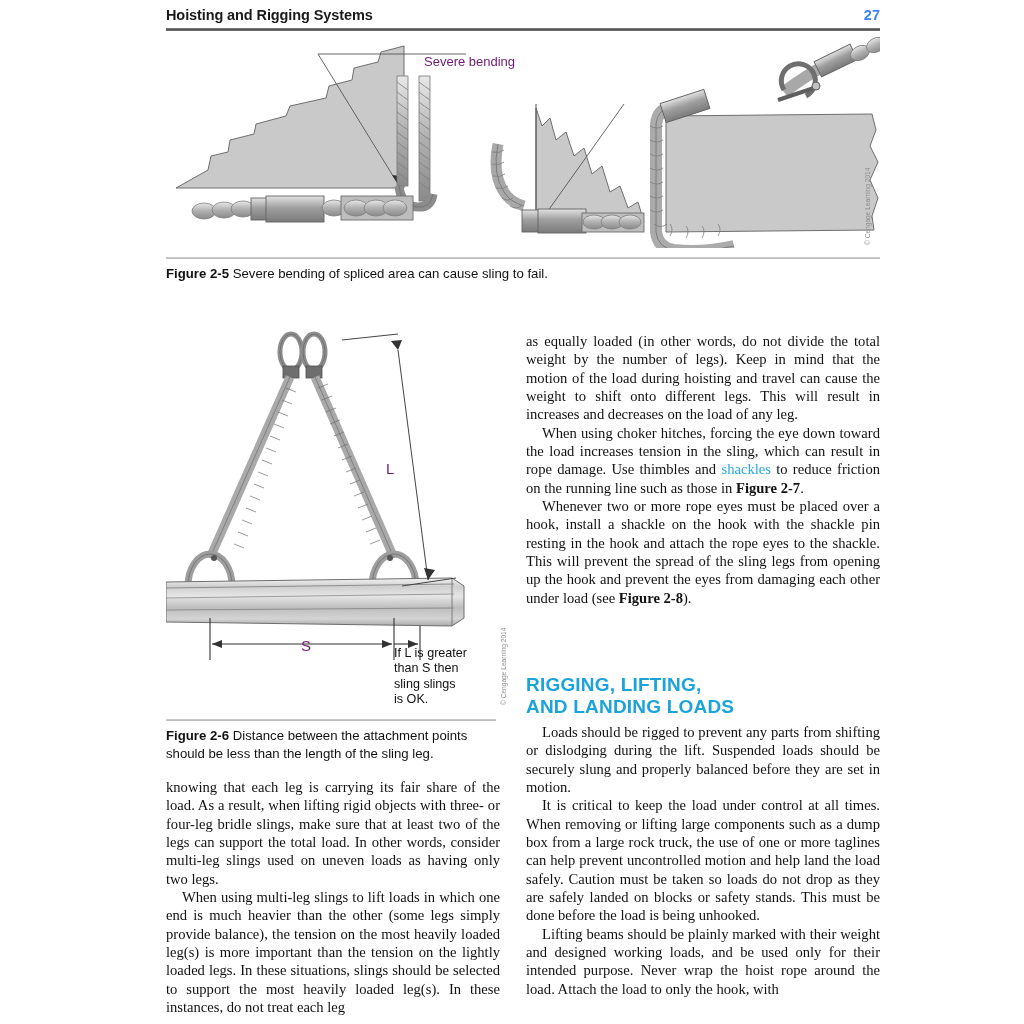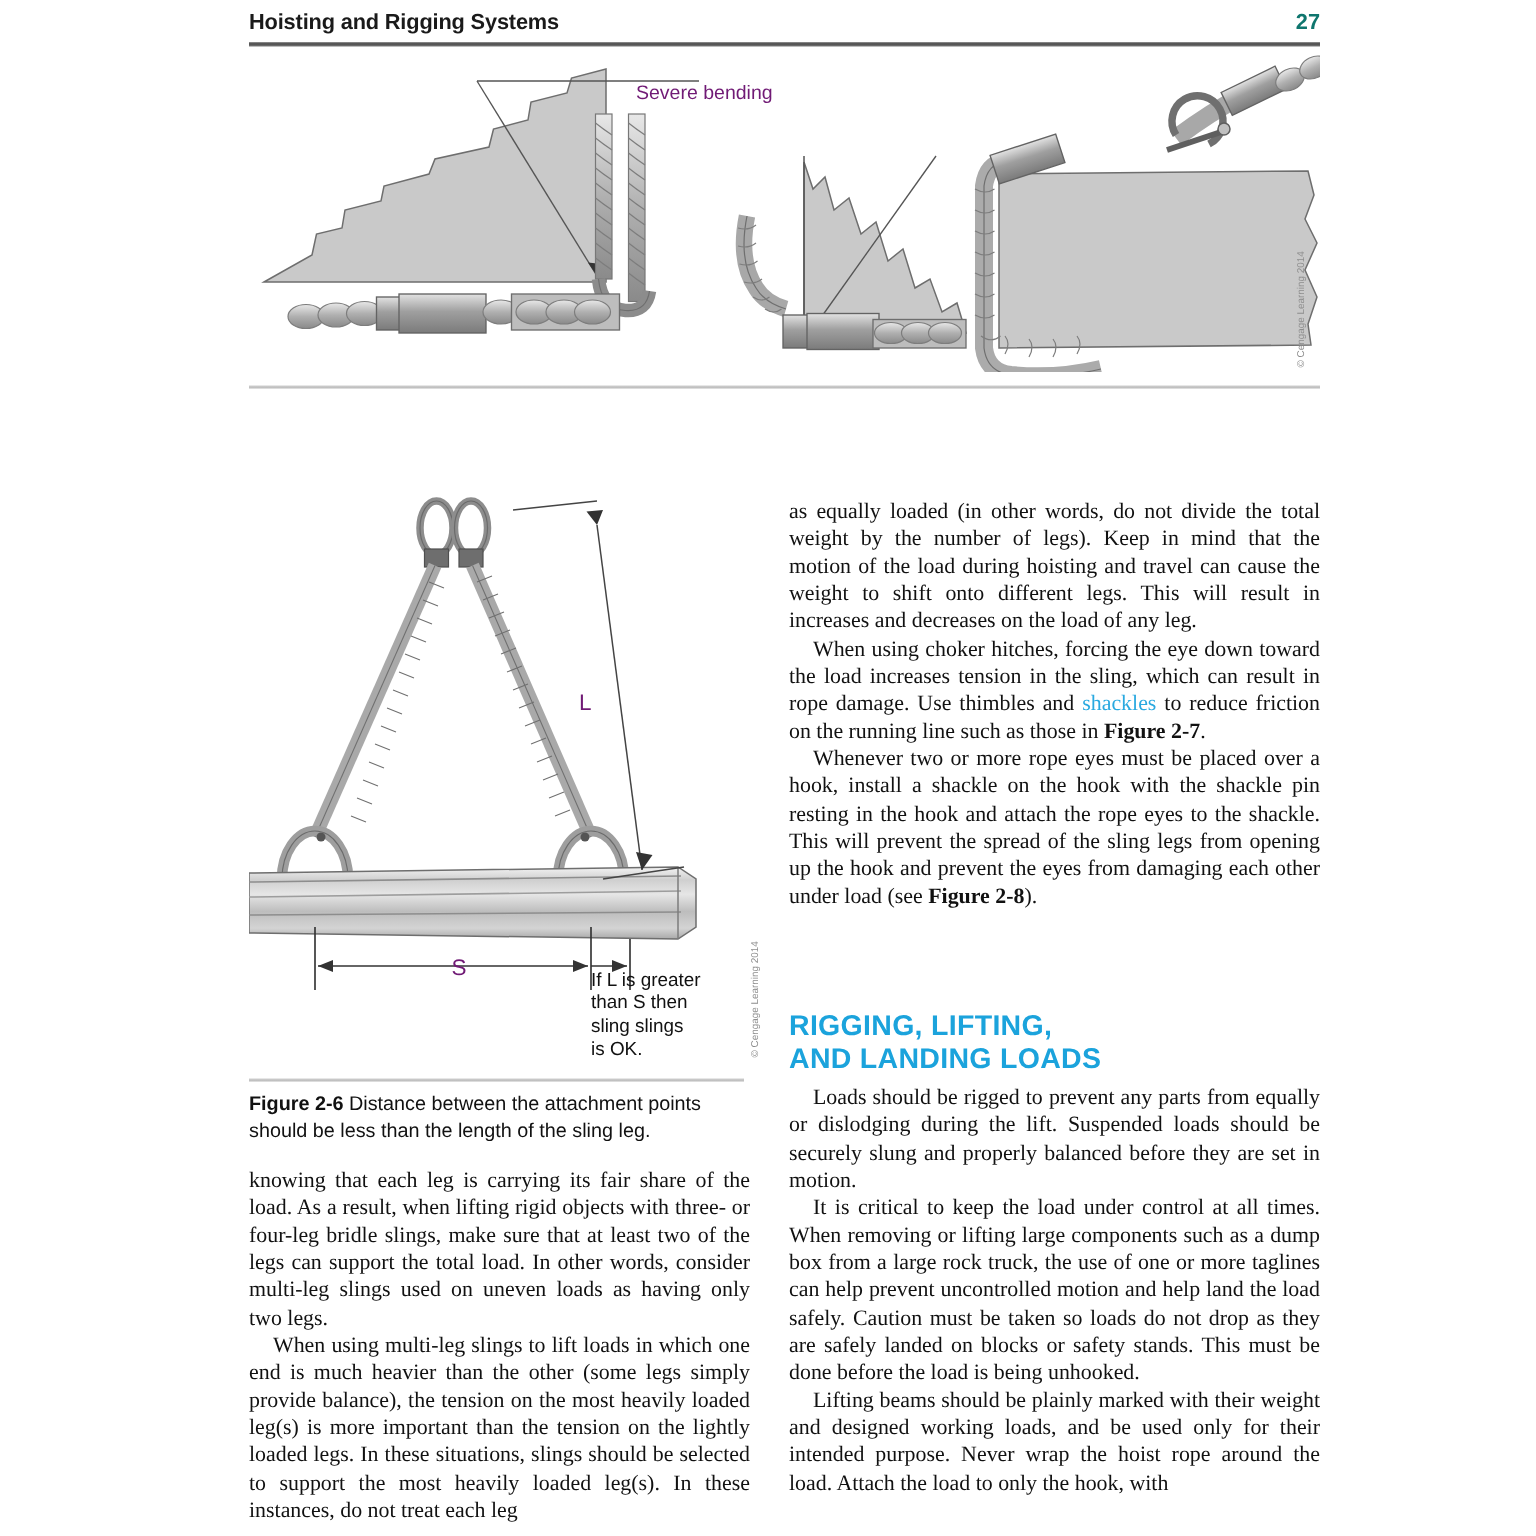--- a/index.html
+++ b/index.html
@@ -17,21 +17,21 @@
   .runhead {
     position:absolute; left:166px; top:6px; width:714px; height:24px;
   }
   .runhead-title {
     font-family:"Liberation Sans", sans-serif;
     font-weight:bold; font-size:14.5px; letter-spacing:-0.1px;
     color:#1a1a1a; position:absolute; left:0; top:1px;
   }
   .runhead-page {
     font-family:"Liberation Sans", sans-serif;
-    font-weight:bold; font-size:14.5px; color:#0f766e;
+    font-weight:bold; font-size:14.5px; color:#3b82f6;
     position:absolute; right:0; top:1px;
   }
   .runhead-rule {
     position:absolute; left:166px; top:28px; width:714px; height:3px;
     background:linear-gradient(to bottom,#9a9a9a 0,#4a4a4a 40%,#7b7b7b 100%);
   }
 
   
   .cap-rule {
     position:absolute; height:2px; width:714px; left:166px;
@@ -260,20 +260,23 @@
         <rect x="28" y="50" width="46" height="20" transform="rotate(-18 51 60)" fill="url(#ferr)" stroke="#636363" stroke-width="0.9"></rect>
       </g>
     </svg>
   </div>
 
   <div class="fig-label" style="left:424px; top:54px;">Severe bending</div>
 
   <div class="credit" style="left:864px; top:245px;">© Cengage Learning 2014</div>
 
   <div class="cap-rule" style="top:257px;"></div>
+  <div class="caption" style="left:166px; top:265px; width:714px;">
+    <b>Figure 2-5</b><span> Severe bending of spliced area can cause sling to fail.</span>
+  </div>
 
   <div class="fig" style="left:166px; top:330px; width:330px; height:390px;">
     <svg width="330" height="390" viewBox="0 0 330 390">
       <defs>
         <linearGradient id="beam2" x1="0" y1="0" x2="0" y2="1">
           <stop offset="0%" stop-color="#f3f3f3"></stop>
           <stop offset="18%" stop-color="#cfcfcf"></stop>
           <stop offset="38%" stop-color="#e6e6e6"></stop>
           <stop offset="62%" stop-color="#bdbdbd"></stop>
           <stop offset="85%" stop-color="#d4d4d4"></stop>
@@ -408,18 +411,18 @@
     <p><span>When using choker hitches, forcing the eye down toward the load increases tension in the sling, which can result in rope damage. Use thimbles and </span><span class="link">shackles</span><span> to reduce friction on the running line such as those in </span><span class="bold">Figure 2-7</span><span>.</span></p>
     <p><span>Whenever two or more rope eyes must be placed over a hook, install a shackle on the hook with the shackle pin resting in the hook and attach the rope eyes to the shackle. This will prevent the spread of the sling legs from opening up the hook and prevent the eyes from damaging each other under load (see </span><span class="bold">Figure 2-8</span><span>).</span></p>
   </div>
 
   <div class="section-head" style="left:526px; top:674px; width:354px;">
     <div>RIGGING, LIFTING,</div>
     <div>AND LANDING LOADS</div>
   </div>
 
   <div class="col" style="left:526px; top:723px; width:354px;">
-    <p>Loads should be rigged to prevent any parts from equally or dislodging during the lift. Suspended loads should be securely slung and properly balanced before they are set in motion.</p>
+    <p>Loads should be rigged to prevent any parts from shifting or dislodging during the lift. Suspended loads should be securely slung and properly balanced before they are set in motion.</p>
     <p>It is critical to keep the load under control at all times. When removing or lifting large components such as a dump box from a large rock truck, the use of one or more taglines can help prevent uncontrolled motion and help land the load safely. Caution must be taken so loads do not drop as they are safely landed on blocks or safety stands. This must be done before the load is being unhooked.</p>
     <p>Lifting beams should be plainly marked with their weight and designed working loads, and be used only for their intended purpose. Never wrap the hoist rope around the load. Attach the load to only the hook, with</p>
   </div>
 
 </div>
 
 </body></html>

